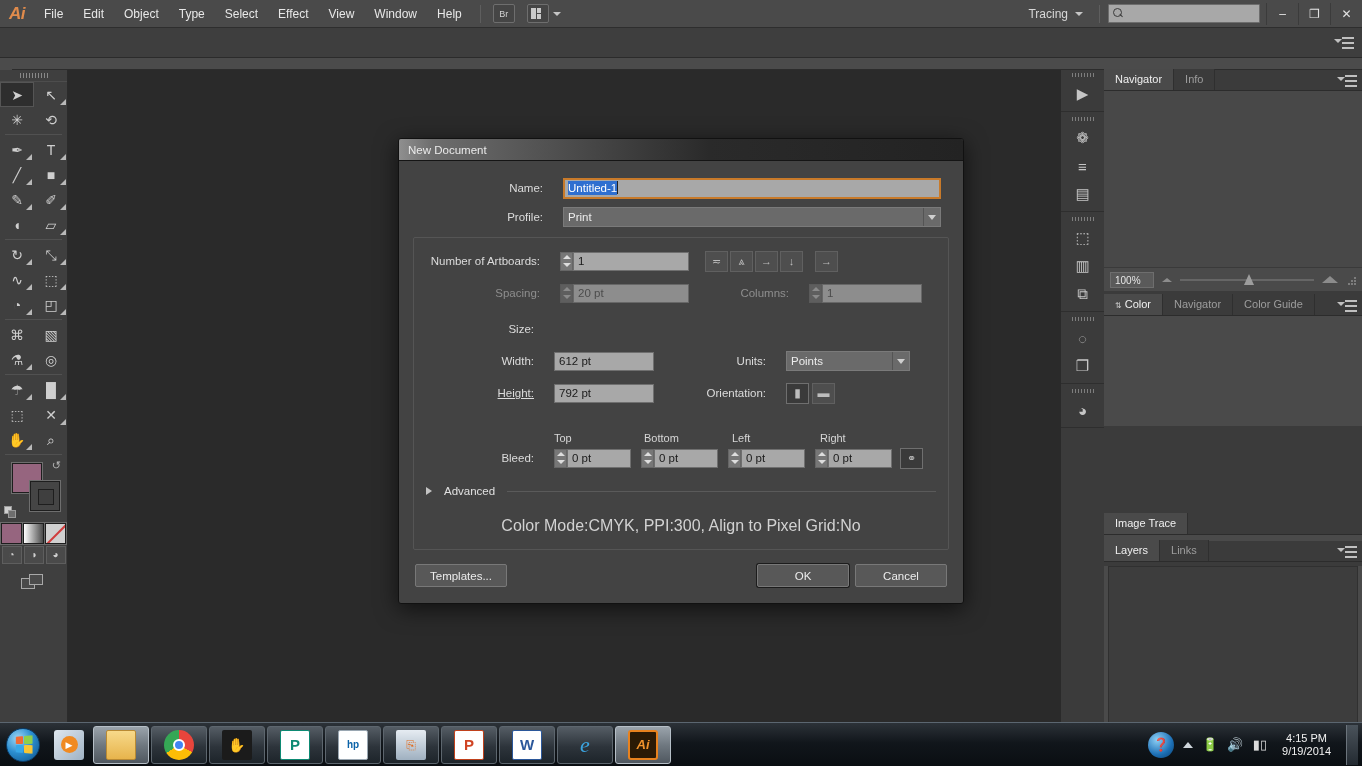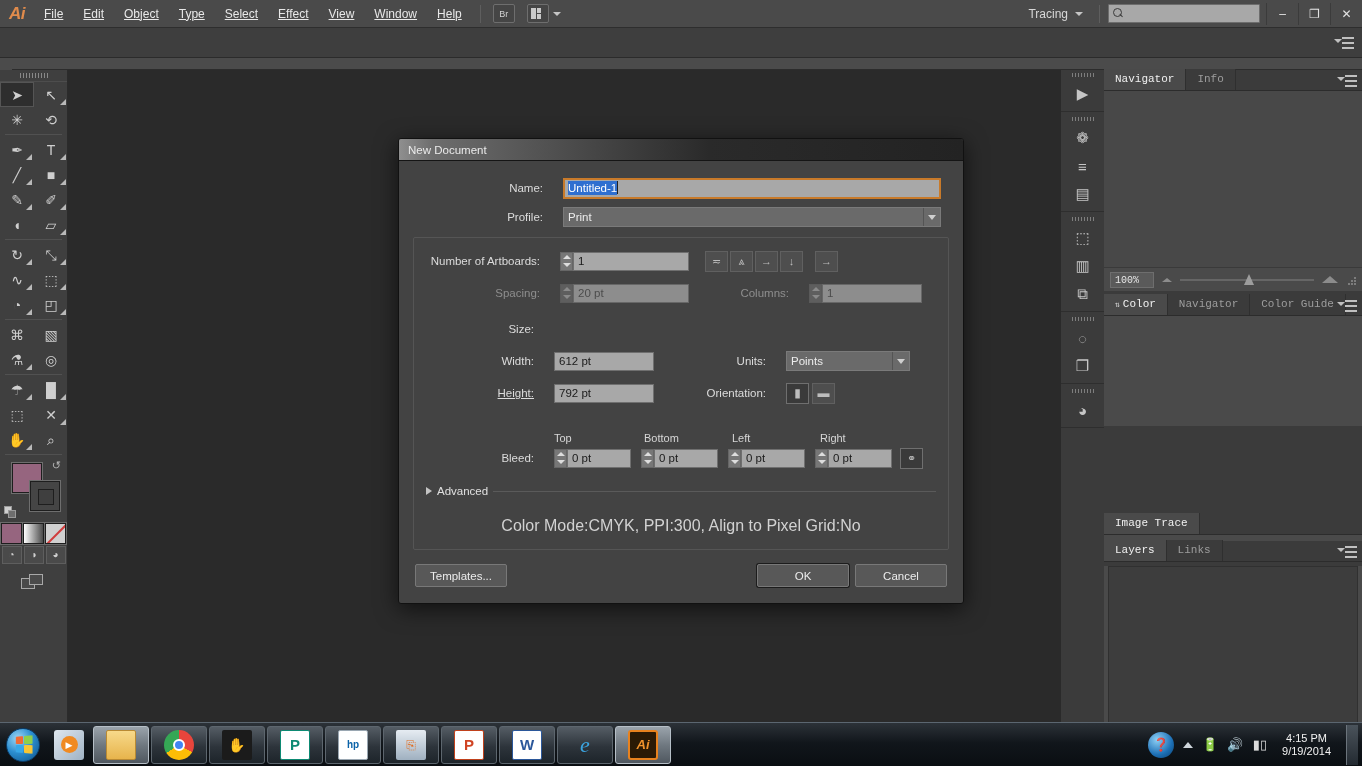--- a/index.html
+++ b/index.html
@@ -18,21 +18,21 @@
     background: #4a4a4a; display: flex; align-items: center;
     border-bottom: 1px solid #2e2e2e;
   }
   .ai-logo {
     width: 34px; height: 28px; display: flex; align-items: center; justify-content: center;
     color: #e08b4c; font-size: 17px; font-weight: bold; font-style: italic;
     letter-spacing: -0.5px;
   }
   .menu-item {
     padding: 0 10px; height: 28px; line-height: 28px;
-    color: #e8e8e8; font-size: 12px; cursor: default; text-decoration: underline;
+    color: #e8e8e8; font-size: 12px; cursor: default;
   }
   .mb-sep { width: 1px; height: 18px; background: #5e5e5e; margin: 0 8px; }
   .br-btn {
     width: 22px; height: 19px; border: 1px solid #6e6e6e; border-radius: 2px;
     display: flex; align-items: center; justify-content: center;
     color: #d2d2d2; font-size: 9px; background: #454545; margin-left: 4px;
   }
   .arrange-btn {
     width: 22px; height: 19px; border: 1px solid #6e6e6e; border-radius: 2px;
     margin-left: 12px; display: flex; align-items: center; justify-content: center;
@@ -195,21 +195,20 @@
   }
   .dock-ico {
     height: 28px; display: flex; align-items: center; justify-content: center;
     color: #c6c6c6; font-size: 15px;
   }
 
   
   .panels {
     position: absolute; left: 1104px; top: 70px; width: 258px; height: 652px;
     background: #3b3b3b;
-    font-family: Liberation Mono, monospace;
   }
   .pfloat-tabs {
     position: absolute; right: 0; top: 0; width: 258px; height: 6px; background: #3b3b3b;
   }
   .pp-marks { color: #9a9a9a; font-size: 9px; position: absolute; right: 6px; top: -2px; }
   .tabrow {
     display: flex; align-items: flex-end; height: 21px; background: #3b3b3b;
     border-bottom: 1px solid #2c2c2c; position: relative;
   }
   .ptab {
@@ -308,21 +307,21 @@
   .spin .up { border-bottom: 4px solid #ddd; }
   .spin .dn { border-top: 4px solid #ddd; }
   .spin.dim .up { border-bottom-color: #8a8a8a; }
   .spin.dim .dn { border-top-color: #8a8a8a; }
   .iconbtn {
     width: 23px; height: 21px; background: #4e4e4e; border: 1px solid #606060;
     display: flex; align-items: center; justify-content: center; color: #bdbdbd; font-size: 11px;
   }
   .iconbtn.active { background: #3a3a3a; border-color: #6f6f6f; }
   .colhdr { font-size: 11px; color: #d6d6d6; text-align: center; }
-  .advrow { display: flex; align-items: center; gap: 5px; margin-top: 14px; padding: 0 2px; }
+  .advrow { display: flex; align-items: center; gap: 12px; margin-top: 14px; padding: 0 2px; }
   .adv-tri {
     width: 0; height: 0; border-top: 4px solid transparent; border-bottom: 4px solid transparent;
     border-left: 6px solid #c4c4c4;
   }
   .adv-label { font-size: 11.5px; color: #e0e0e0; }
   .adv-line { flex: 1; height: 1px; background: #5a5a5a; }
   .summary {
     text-align: center; font-size: 16px; color: #d2d2d2; margin-top: 20px; padding-bottom: 2px;
   }
   .dlg-buttons {

